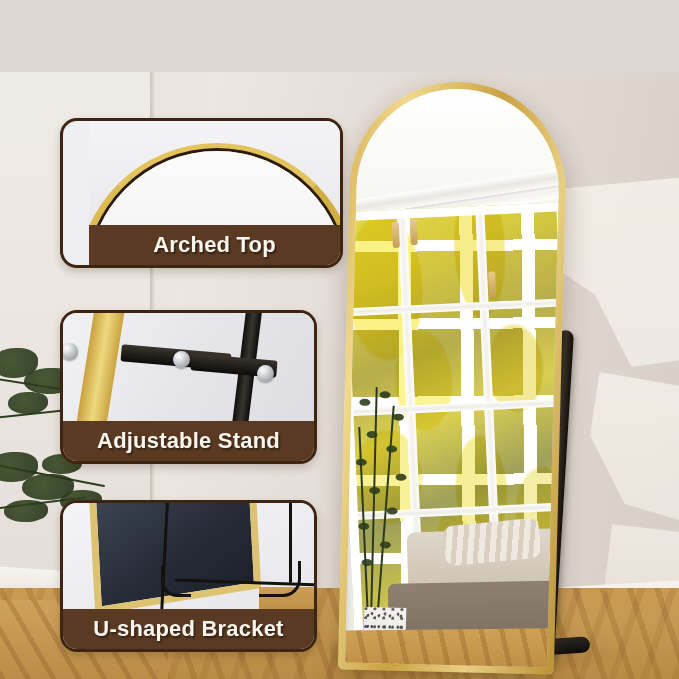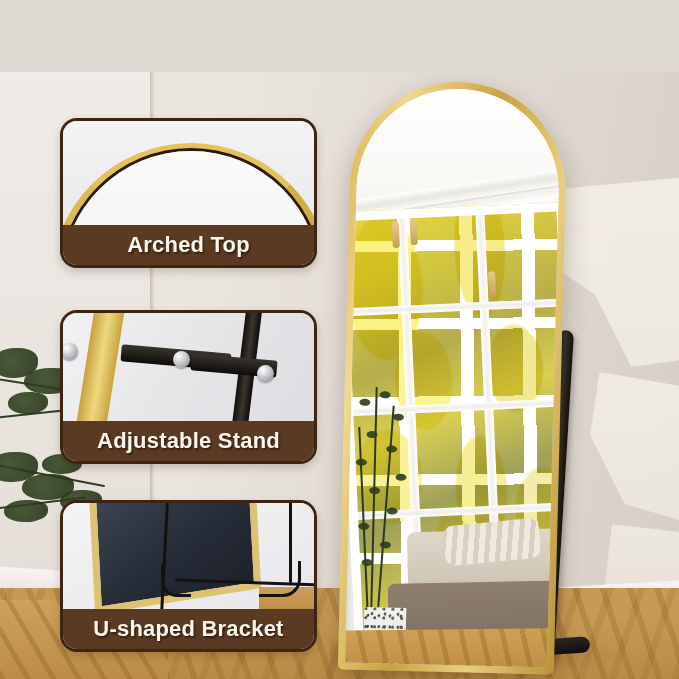--- a/index.html
+++ b/index.html
@@ -227,21 +227,21 @@
   .card-photo{position:relative;width:100%;overflow:hidden;background:#eceaec;}
   .card-label{
     height:40px;background:#5a3a22;display:flex;align-items:center;justify-content:center;
   }
   .card-label-text{
     color:#fbf7ef;font-size:22px;font-weight:bold;letter-spacing:.2px;
     text-shadow:1.5px 1.5px 2px rgba(0,0,0,.45);
   }
 
   
-  #card-arched{left:60px;top:118px;}
+  #card-arched{left:60px;top:118px;padding-left:26px;}
   #card-arched .card-photo{height:104px;background:linear-gradient(180deg,#f4f3f5,#e9e8ea);}
   .arch-gold{
     position:absolute;left:-12px;top:22px;width:280px;height:230px;
     border-radius:140px 140px 0 0;
     border-top:9px solid #e3c45c;border-left:9px solid #dcbc50;border-right:9px solid #cfae42;
     box-sizing:border-box;
   }
   .arch-dark{
     position:absolute;left:-4px;top:27px;width:264px;height:225px;
     border-radius:132px 132px 0 0;

